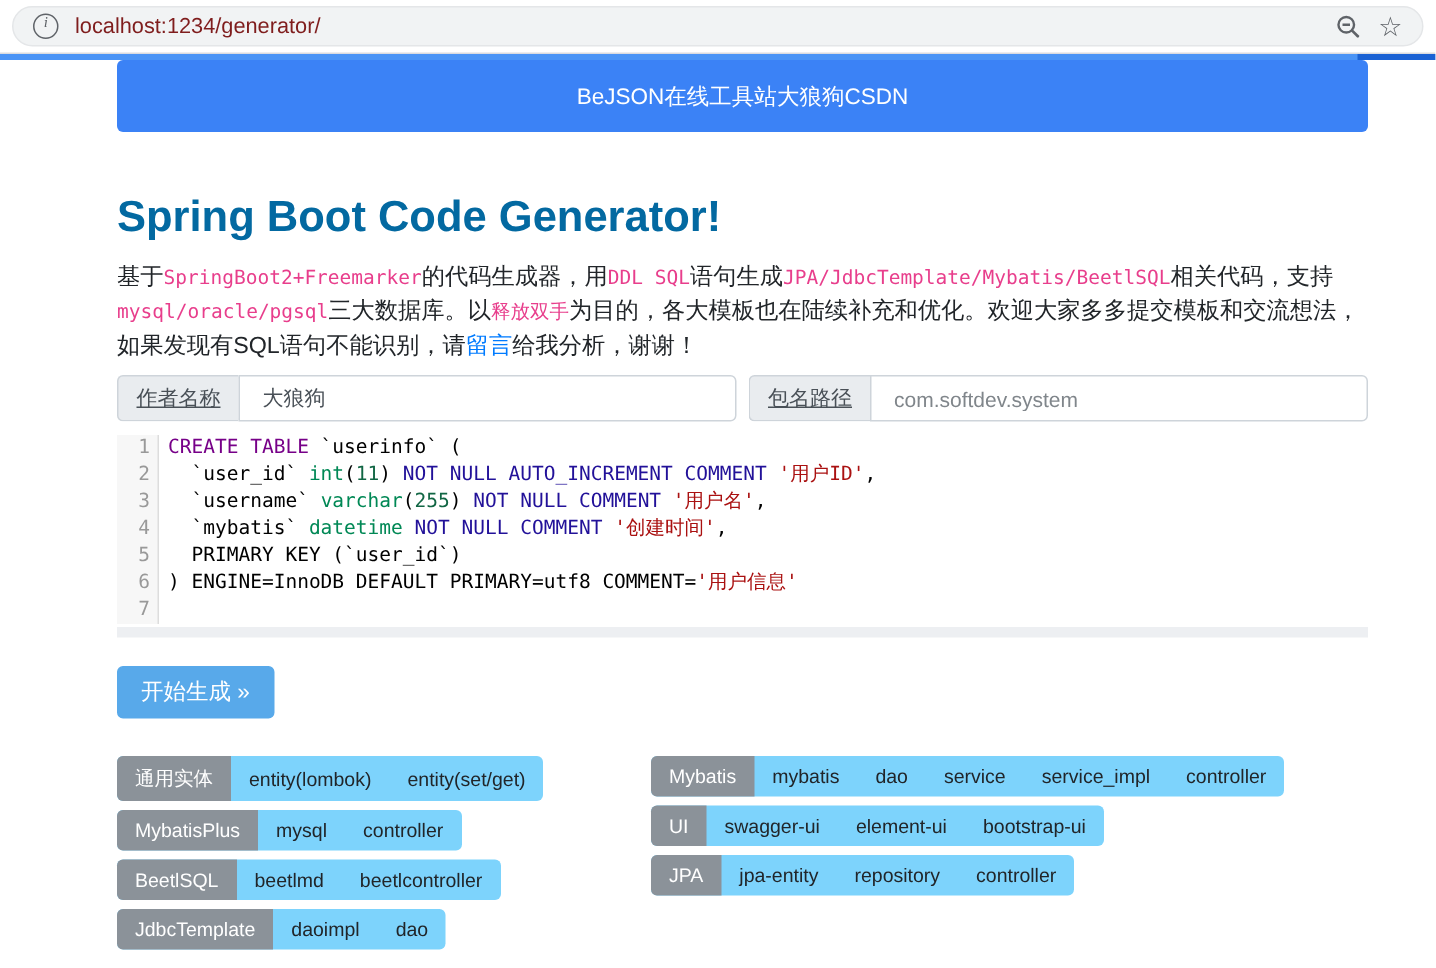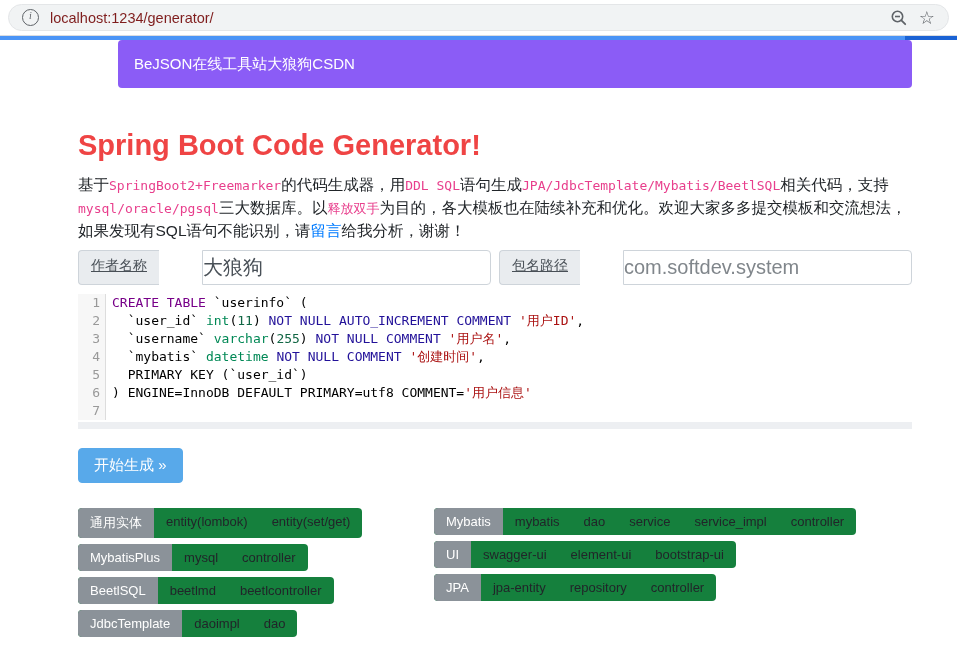--- a/index.html
+++ b/index.html
@@ -27,41 +27,41 @@
   .url{font-size:14.5px;color:#7f1d1d;}
   .sp{flex:1;}
   .zoomout{flex:none;display:block;}
   .star{flex:none;font-size:18px;color:#5f6368;line-height:18px;}
   .loadbar{height:4px;background:#4a94f6;position:relative;}
   .loadbar-dark{position:absolute;right:0;top:0;height:100%;width:52px;background:#1a62d4;}
 
   
   .page{width:834px;margin-left:78px;}
   .navbar{
-    height:48px;box-sizing:border-box;background:#8b5cf6;border-radius:4px;
-    display:flex;align-items:center;justify-content:flex-start;padding:0 16px;margin-left:40px;
+    height:48px;box-sizing:border-box;background:#3b82f6;border-radius:4px;
+    display:flex;align-items:center;justify-content:center;padding:0 16px;
   }
   .navbar a{color:#fff;text-decoration:none;font-size:15px;}
 
-  .title{margin:40px 0 0;font-size:29px;line-height:34px;font-weight:700;color:#ef4444;}
+  .title{margin:40px 0 0;font-size:29px;line-height:34px;font-weight:700;color:#0369a1;}
 
   .desc{margin:12px 0 0;font-size:15.5px;line-height:22px;color:#212529;}
   .seg-code{font-family:"DejaVu Sans Mono",monospace;font-size:13px;color:#e83e8c;}
   a.seg-link{color:#007bff;text-decoration:none;}
 
   .form-row{display:flex;gap:8px;margin-top:8px;}
   .igroup{flex:1;display:flex;}
   .iaddon{
     background:#e9ecef;border:1px solid #ced4da;border-right:0;
     border-radius:4px 0 0 4px;padding:5px 12px;font-size:14px;line-height:19px;
     color:#495057;white-space:nowrap;text-decoration:underline;
   }
   .iinput{
     flex:1;min-width:0;border:1px solid #ced4da;border-radius:0 4px 4px 0;
-    padding:5px 0;font-size:20px;color:#495057;font-family:inherit;outline:none;background:#fff;margin-left:43px;
+    padding:5px 15px;font-size:14px;color:#495057;font-family:inherit;outline:none;background:#fff;
   }
   .iinput.muted{color:#80868b;}
 
   
   .editor{margin-top:9px;font-family:"DejaVu Sans Mono",monospace;font-size:13px;line-height:18px;cursor:text;}
   .editor::after{content:"";display:block;height:7px;background:#edeff2;margin-top:2px;}
   .cm-line{display:flex;white-space:pre;}
   .cm-gutter{
     width:22px;flex:none;text-align:right;padding-right:5px;
     color:#999;background:#f7f7f7;border-right:1px solid #ddd;
@@ -76,21 +76,21 @@
 
   .gen-btn{
     margin-top:19px;background:#58a9ea;border:1px solid #58a9ea;border-radius:4px;
     color:#fff;font-size:15px;padding:7px 15px;font-family:inherit;cursor:pointer;
   }
 
   
   .groups{display:flex;margin-top:25px;}
   .gcol{display:flex;flex-direction:column;align-items:flex-start;gap:6px;}
   .gcol.left{width:356px;flex:none;}
-  .tgroup{display:inline-flex;align-items:flex-start;background:#15803d;border-radius:4px;}
+  .tgroup{display:inline-flex;align-items:center;background:#7dd3fc;border-radius:4px;}
   .tg-label{
     background:#8b9299;color:#fff;border-radius:4px 0 0 4px;
     padding:6px 12px;font-size:13px;display:flex;align-items:center;cursor:pointer;
   }
   .tg-item{
     padding:6px 12px;font-size:13px;color:#212529;display:flex;align-items:center;
     cursor:pointer;text-decoration:none;
   }
 </style>
 </head>

